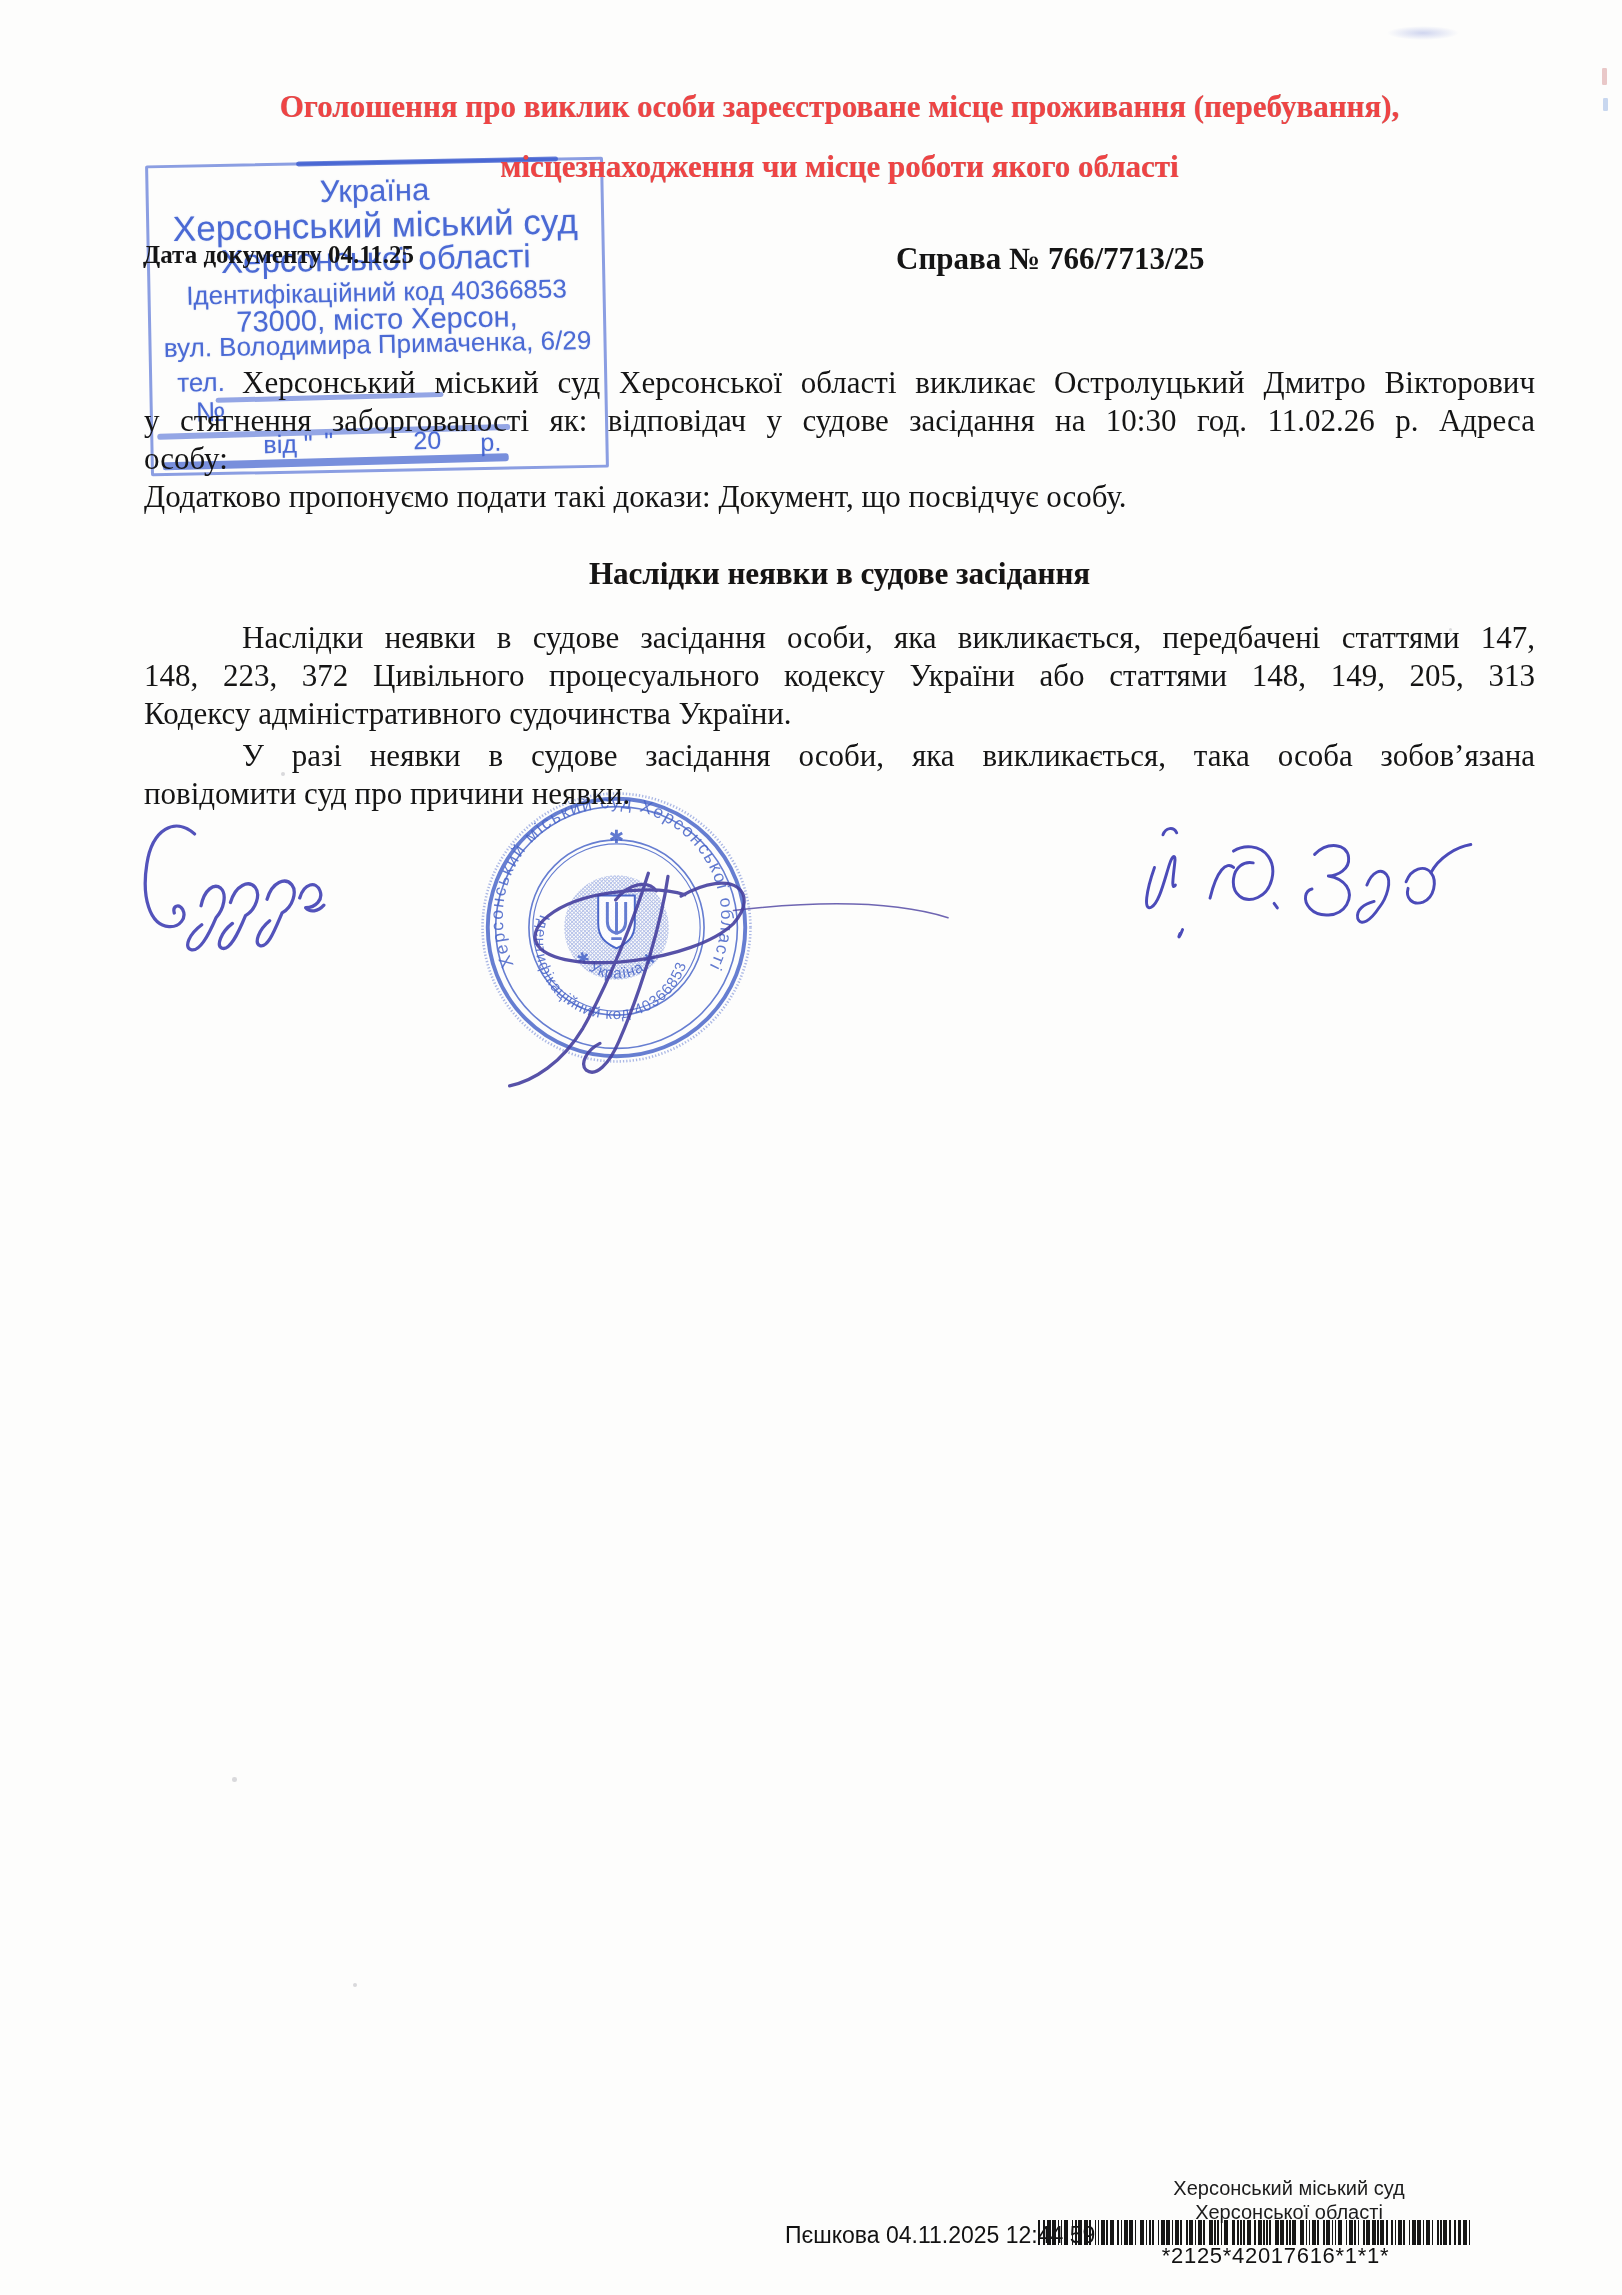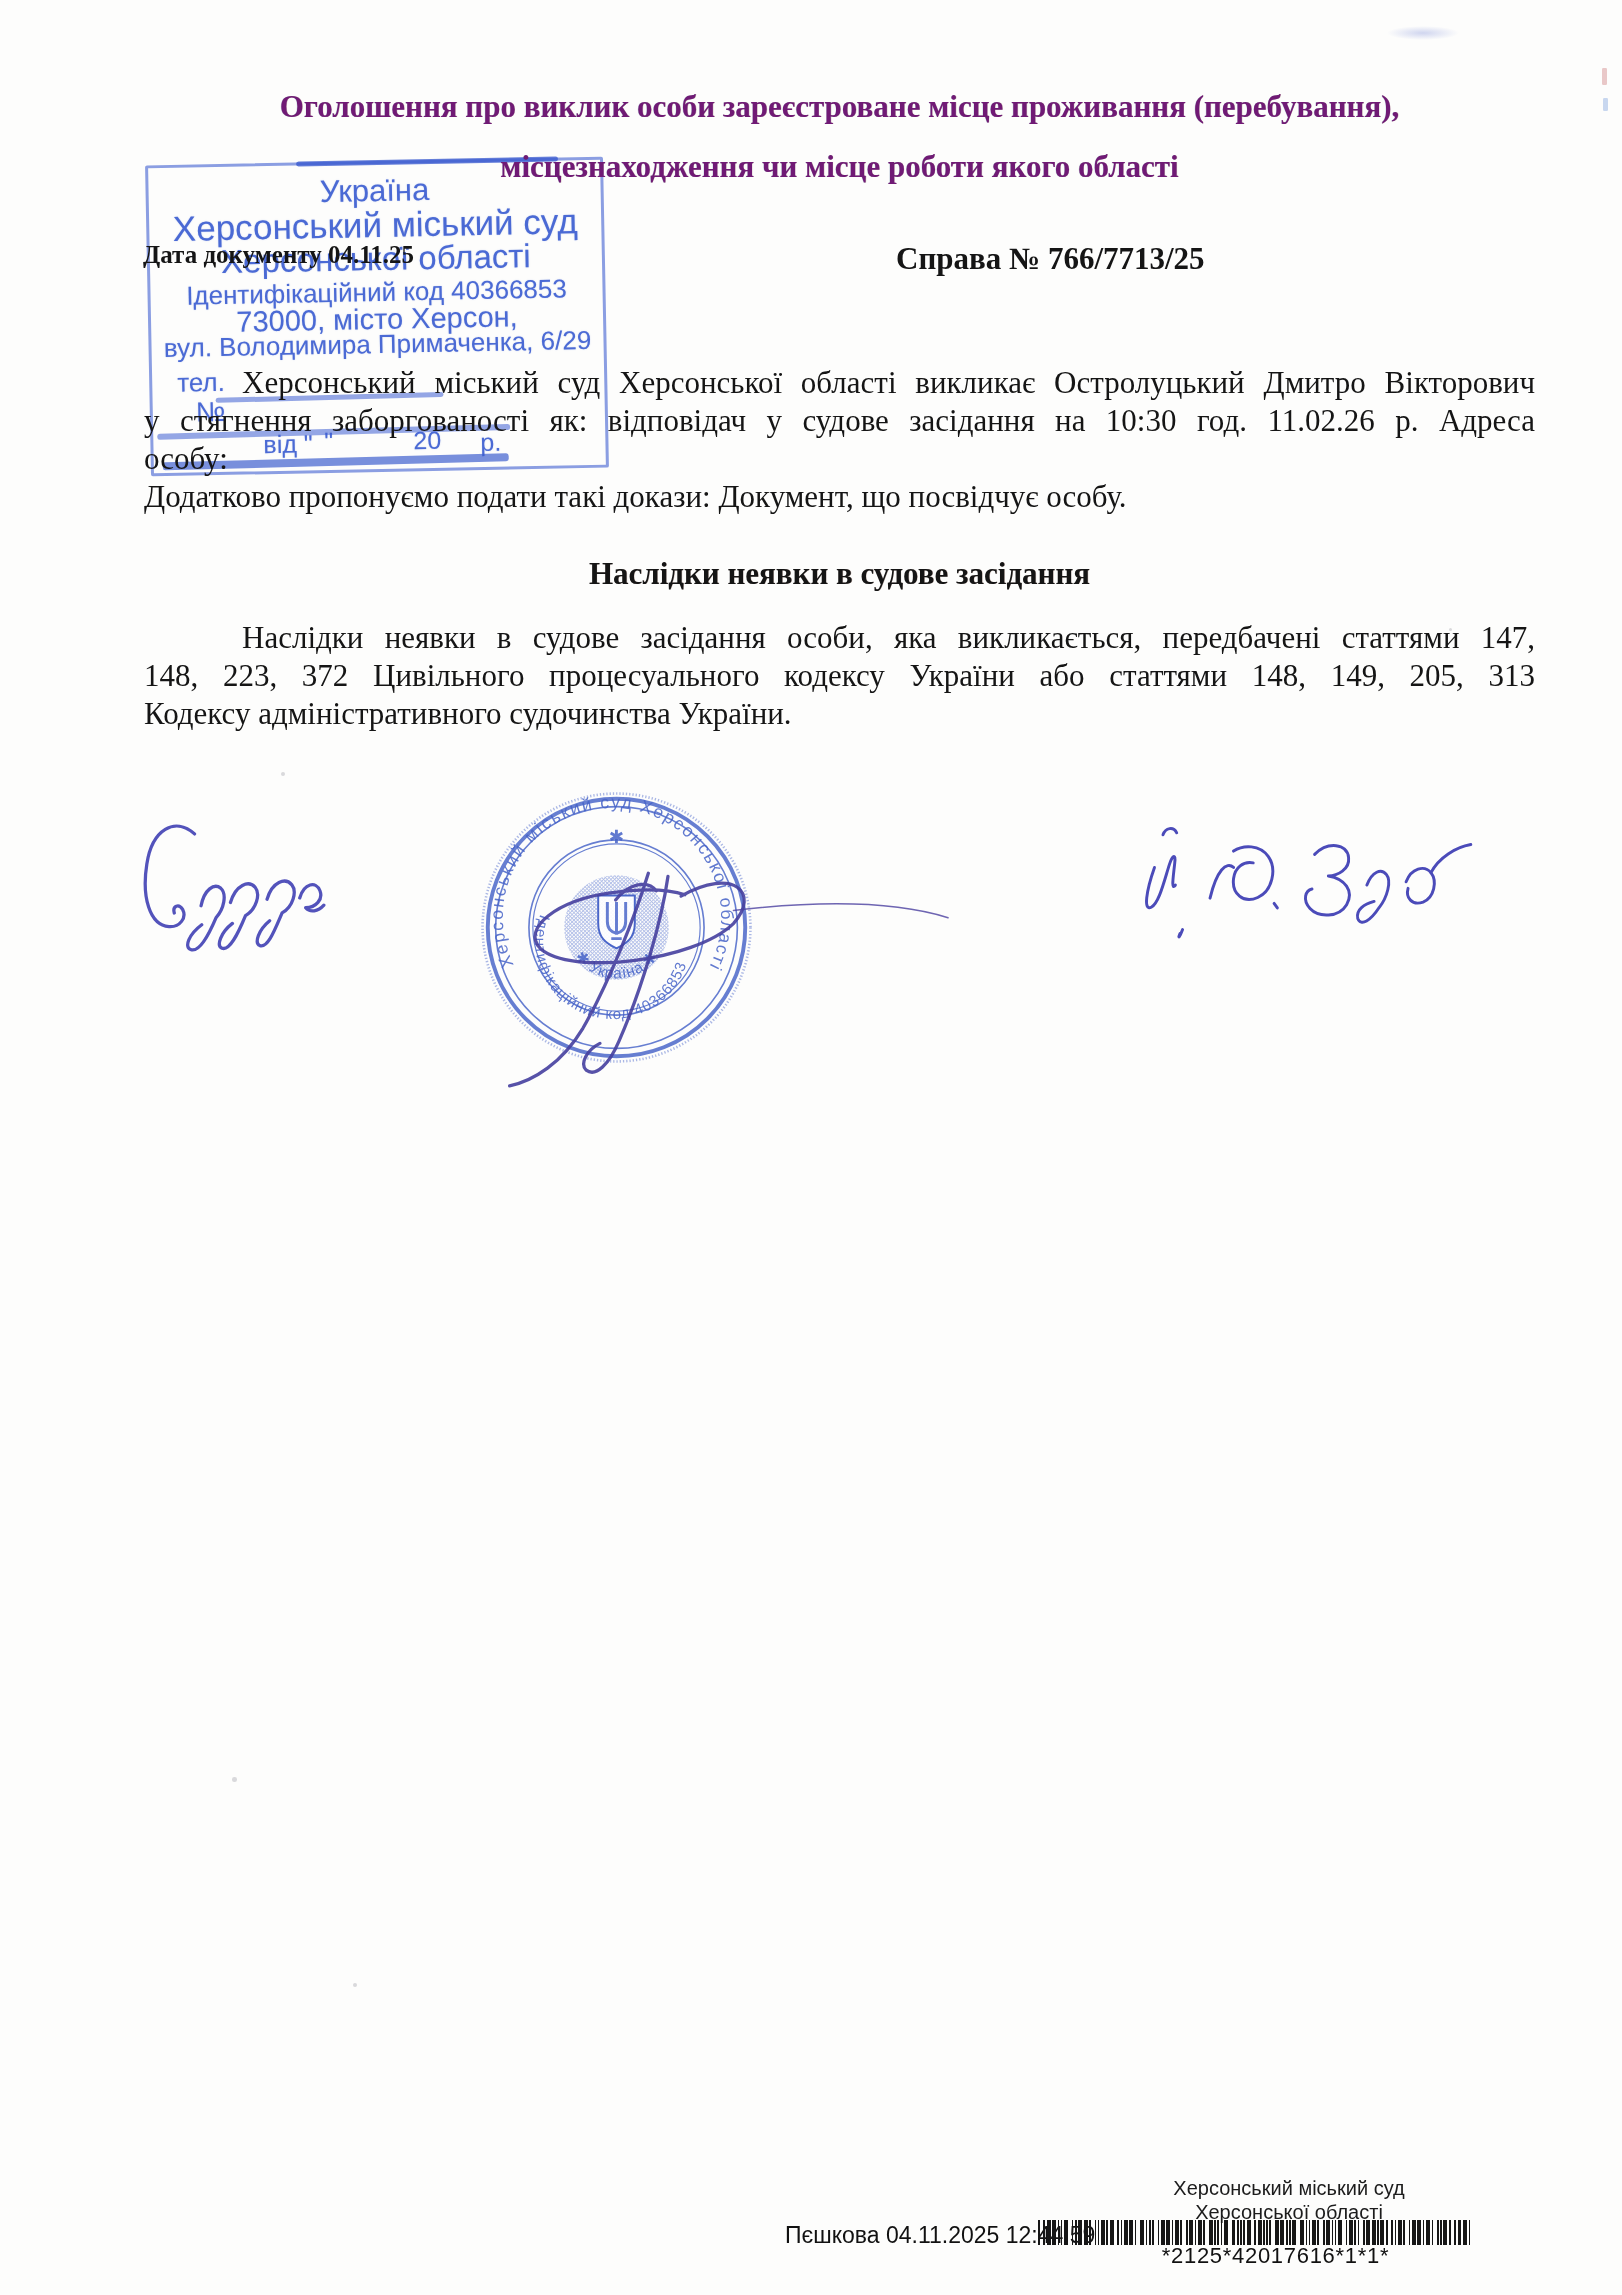--- a/index.html
+++ b/index.html
@@ -9,21 +9,21 @@
     background:#fdfdfc;
     overflow:hidden;
     font-family:"Liberation Serif", serif;
     color:#151515;
   }
   
   .blk{position:absolute;z-index:3;}
   .doc-title{
     left:144px;top:77px;width:1391px;
     text-align:center;font-weight:bold;font-size:31px;line-height:60px;
-    color:#701a75;
+    color:#ef4444;
     text-shadow:0.4px 0.4px 0 rgba(90,30,10,.28), -0.4px 0 0 rgba(0,90,140,.20);
   }
   .date-label{left:143px;top:241px;font-weight:bold;font-size:25px;}
   .case-label{left:896px;top:241px;font-weight:bold;font-size:31px;}
   .bodyblock{left:144px;top:364px;width:1391px;font-size:31px;}
   .jl{height:38px;line-height:38px;text-align:justify;text-align-last:justify;white-space:nowrap;}
   .jl.last{text-align-last:left;}
   .jl.ind{padding-left:98px;}
   .pline{position:absolute;font-size:31px;line-height:38px;}
   .p2line{left:144px;top:478px;width:1391px;}
@@ -142,20 +142,24 @@
   <div class="blk pline p2line">Додатково пропонуємо подати такі докази: Документ, що посвідчує особу.</div>
 
   <div class="blk heading">Наслідки неявки в судове засідання</div>
 
   <div class="blk para3">
     <div class="jl ind">Наслідки неявки в судове засідання особи, яка викликається, передбачені статтями 147,</div>
     <div class="jl">148, 223, 372 Цивільного процесуального кодексу України або статтями 148, 149, 205, 313</div>
     <div class="jl last">Кодексу адміністративного судочинства України.</div>
   </div>
 
+  <div class="blk para4">
+    <div class="jl ind">У разі неявки в судове засідання особи, яка викликається, така особа зобов’язана</div>
+    <div class="jl last">повідомити суд про причини неявки.</div>
+  </div>
 
   <div class="sig" style="left:139px;top:813px;width:196px;height:196px;">
     <svg width="196" height="196" viewBox="0 0 300 300">
       <g stroke="#4545b6" stroke-width="5" opacity=".92">
         <path d="M85 32 C 55 5, 20 25, 12 78 C 4 128, 16 172, 46 174 C 63 175, 73 160, 67 148 C 61 138, 51 142, 54 153"></path>
         <path d="M95 142 C 100 117, 115 107, 125 115 C 135 124, 130 147, 118 160 C 106 188, 92 214, 79 209 C 69 205, 76 186, 96 171"></path>
         <path d="M140 137 C 148 110, 168 102, 178 114 C 186 124, 180 147, 163 157 C 151 186, 139 211, 127 207 C 118 203, 125 183, 143 169"></path>
         <path d="M196 132 C 204 105, 224 98, 234 110 C 242 120, 236 143, 219 153 C 207 181, 197 207, 185 203 C 176 199, 183 179, 200 165"></path>
         <path d="M246 130 C 253 107, 271 104, 277 119 C 282 132, 271 145, 255 145 C 262 153, 274 151, 283 141"></path>
       </g>

